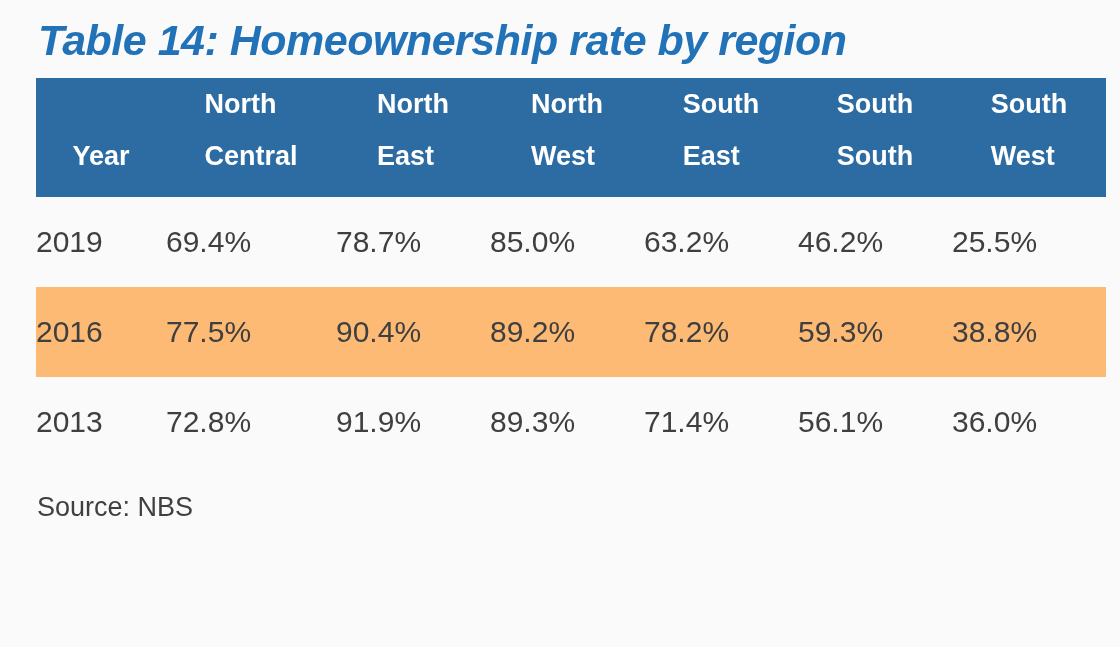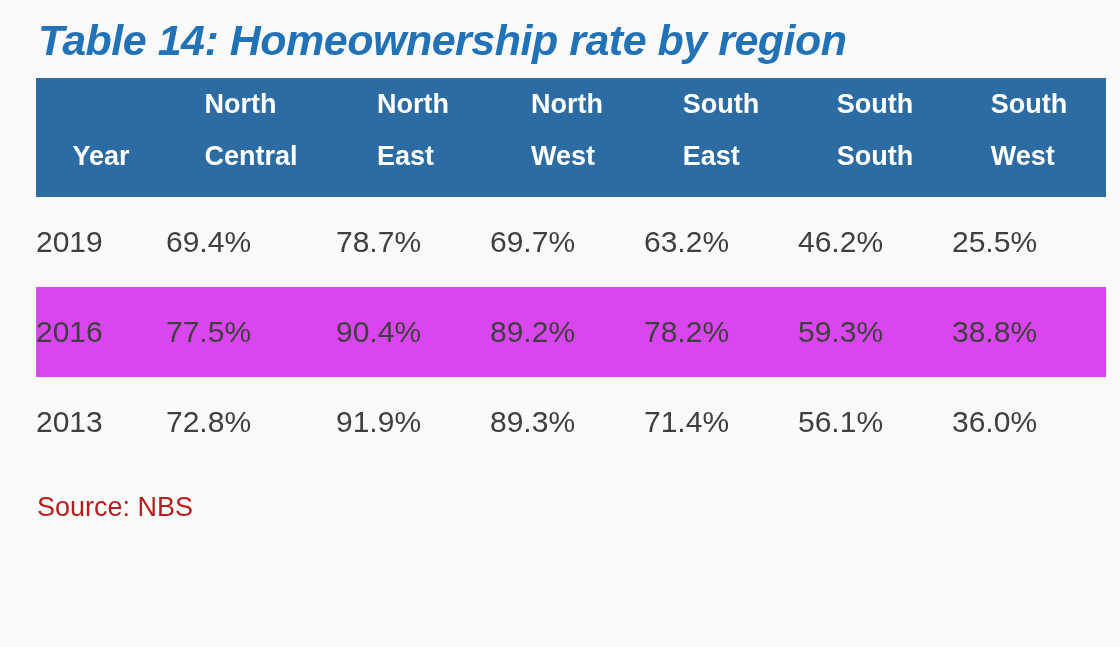--- a/index.html
+++ b/index.html
@@ -41,25 +41,25 @@
     text-align: left;
     white-space: pre-line;
     line-height: 1.9;
   }
   .data-table tbody td {
     font-size: 30px;
     color: #3f3f3f;
     vertical-align: middle;
     height: 90px;
   }
-  .data-table tbody tr.shaded { background: #d946ef; }
+  .data-table tbody tr.shaded { background: #fdba74; }
   .source-note {
     margin: 25px 0 0 1px;
     font-size: 27px;
-    color: #b91c1c;
+    color: #404040;
   }
 </style>
 </head>
 <body>
 
 <div class="page">
 
   <h1 class="page-title">Table 14: Homeownership rate by region</h1>
 
   <table class="data-table">
@@ -87,21 +87,21 @@
 South</span></th>
         <th><span class="hdr">South
 West</span></th>
       </tr>
     </thead>
     <tbody>
       <tr>
         <td>2019</td>
         <td>69.4%</td>
         <td>78.7%</td>
-        <td>69.7%</td>
+        <td>85.0%</td>
         <td>63.2%</td>
         <td>46.2%</td>
         <td>25.5%</td>
       </tr>
       <tr class="shaded">
         <td>2016</td>
         <td>77.5%</td>
         <td>90.4%</td>
         <td>89.2%</td>
         <td>78.2%</td>

